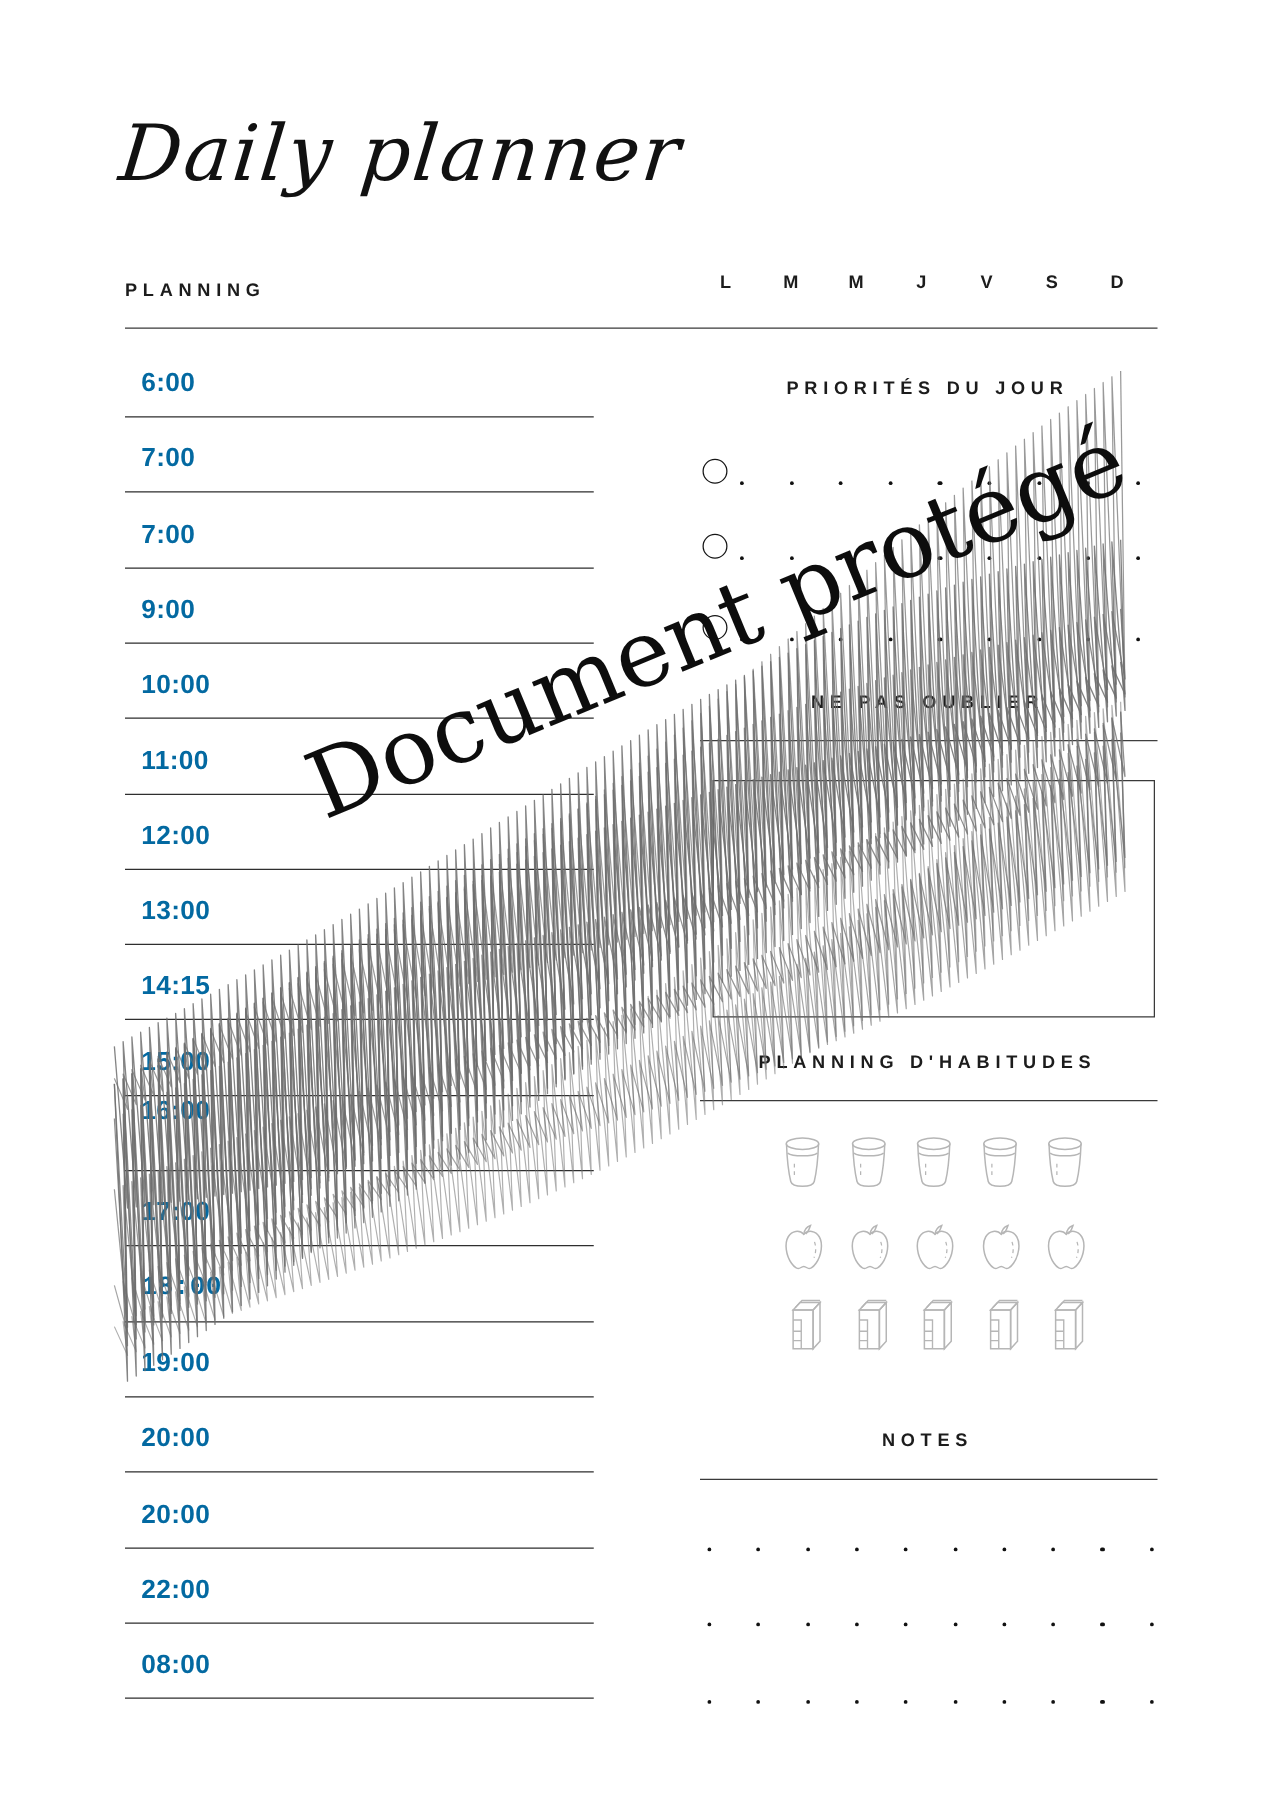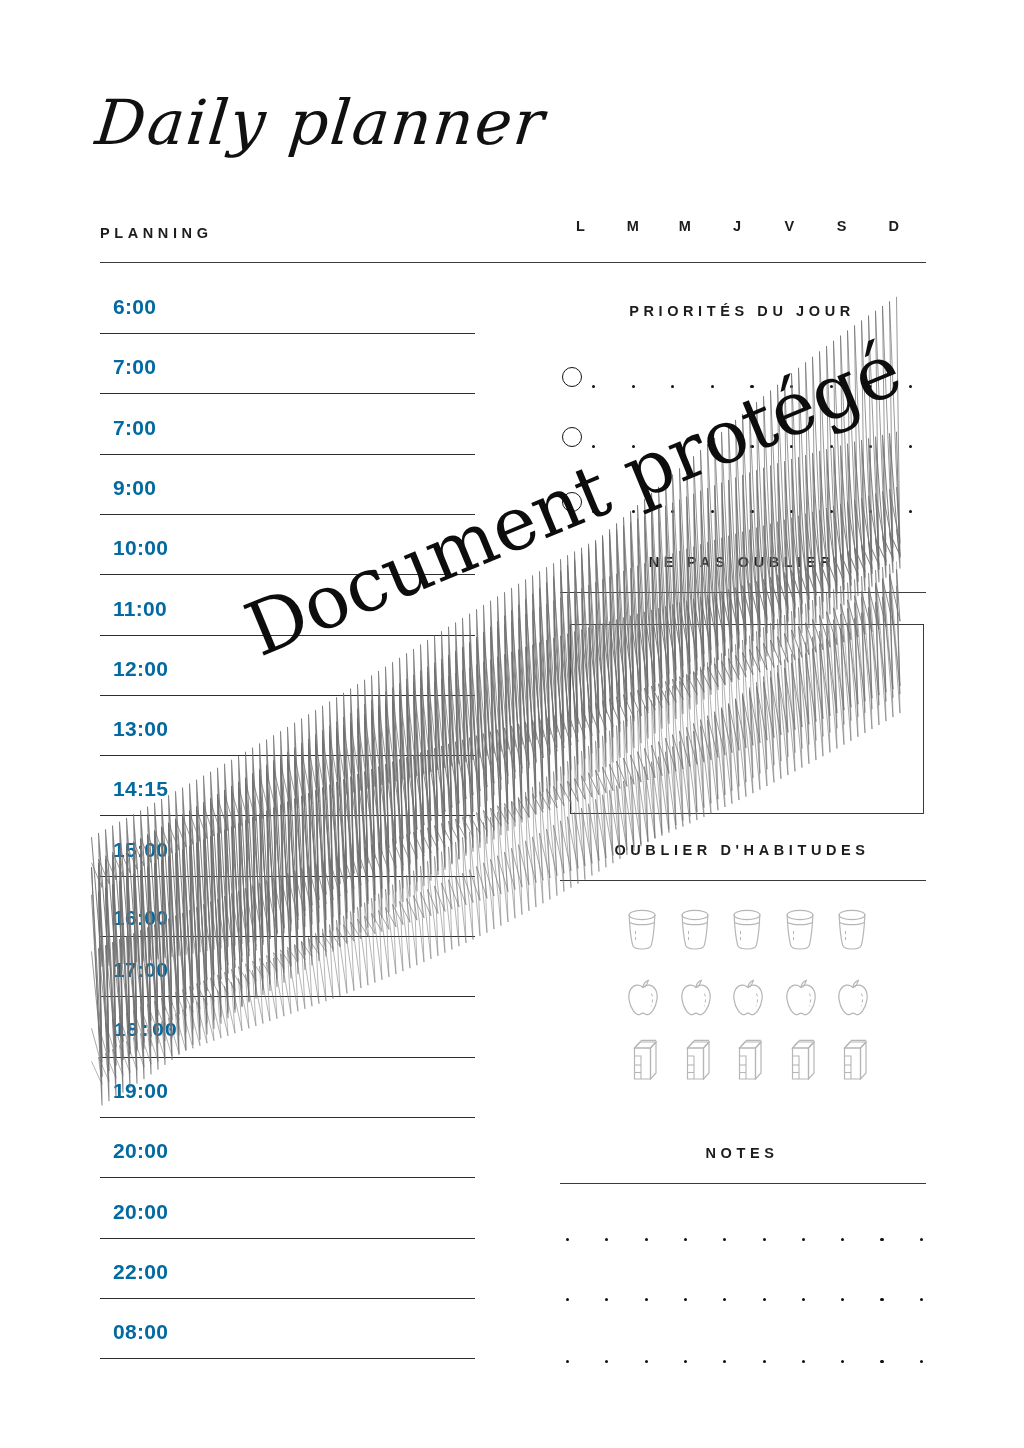--- a/index.html
+++ b/index.html
@@ -171,21 +171,21 @@
       <div class="time-label" style="top: 596.5px;">11:00</div>
       <div class="time-rule" style="top: 634.5px;"></div>
       <div class="time-label" style="top: 656.8px;">12:00</div>
       <div class="time-rule" style="top: 694.8px;"></div>
       <div class="time-label" style="top: 717.1px;">13:00</div>
       <div class="time-rule" style="top: 755.1px;"></div>
       <div class="time-label" style="top: 777.4px;">14:15</div>
       <div class="time-rule" style="top: 815.4px;"></div>
       <div class="time-label" style="top: 837.7px;">15:00</div>
       <div class="time-rule" style="top: 875.7px;"></div>
-      <div class="time-label" style="top: 906px;">16:00</div>
+      <div class="time-label" style="top: 877px;">16:00</div>
       <div class="time-rule" style="top: 936px;"></div>
       <div class="time-label" style="top: 958.3px;">17:00</div>
       <div class="time-rule" style="top: 996.3px;"></div>
       <div class="time-label" style="top: 1018.6px; font-family: Liberation Mono, monospace;">18:00</div>
       <div class="time-rule" style="top: 1056.6px;"></div>
       <div class="time-label" style="top: 1078.9px;">19:00</div>
       <div class="time-rule" style="top: 1116.9px;"></div>
       <div class="time-label" style="top: 1139.2px;">20:00</div>
       <div class="time-rule" style="top: 1177.2px;"></div>
       <div class="time-label" style="top: 1199.5px;">20:00</div>
@@ -233,21 +233,21 @@
         <div class="dot" style="left: 829.6px; top: 510px;"></div>
         <div class="dot" style="left: 869.2px; top: 510px;"></div>
         <div class="dot" style="left: 908.8px; top: 510px;"></div>
       </div>
     </div>
 
   <div class="sec-head center" style="left:560px; top:554px; width:364px;">NE PAS OUBLIER</div>
   <div class="rule thin" style="left:560px; top:592px; width:366px;"></div>
   <div class="note-box" style="left:570px; top:624px; width:354px; height:190px;"></div>
 
-  <div class="sec-head center" style="left:560px; top:842px; width:364px;">OUBLIER D'HABITUDES</div>
+  <div class="sec-head center" style="left:560px; top:842px; width:364px;">PLANNING D'HABITUDES</div>
   <div class="rule" style="left:560px; top:880px; width:366px;"></div>
   <div id="habit-grid">
       <div class="habit-icon" style="left: 626px; top: 908px;">
         <svg width="32" height="44" viewBox="0 0 32 44">
           <ellipse cx="16" cy="7" rx="13" ry="4.6" fill="none" stroke="#b6b6b6" stroke-width="1.2"></ellipse>
           <path d="M3.2 7 C3.6 19 5.6 33 6.6 37.2 C7.2 39.6 10 41 16 41 C22 41 24.8 39.6 25.4 37.2 C26.4 33 28.4 19 28.8 7" fill="none" stroke="#b6b6b6" stroke-width="1.2"></path>
           <path d="M4.1 14.5 C8 17.4 24 17.4 27.9 14.5" fill="none" stroke="#b6b6b6" stroke-width="1.2"></path>
           <path d="M9.5 23 L9.5 33" fill="none" stroke="#b6b6b6" stroke-width="1" stroke-dasharray="3 3"></path>
         </svg>
       </div>

